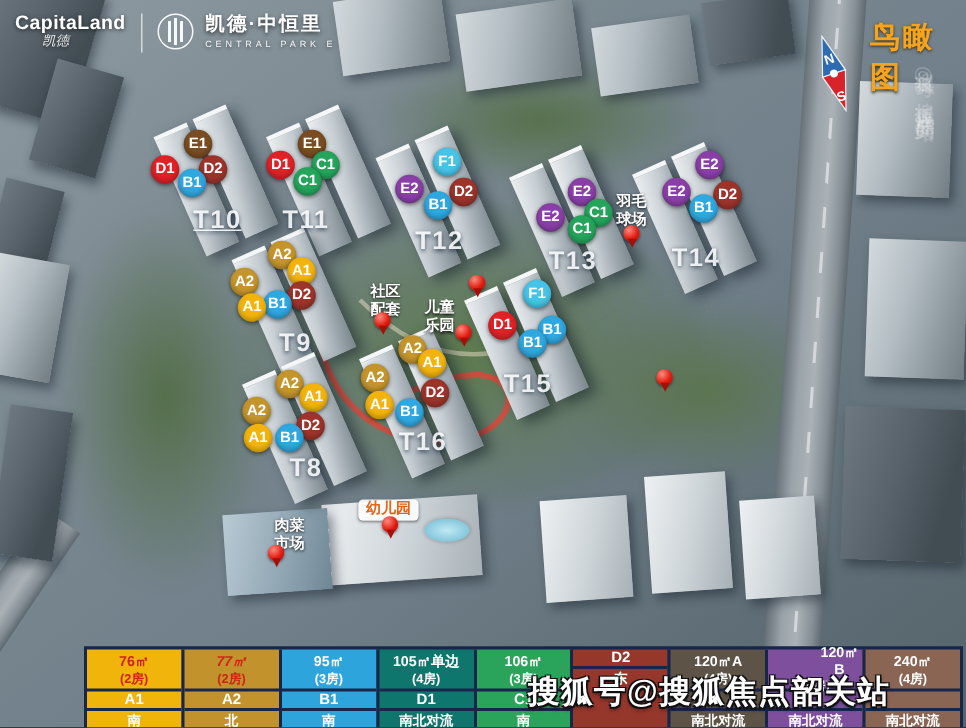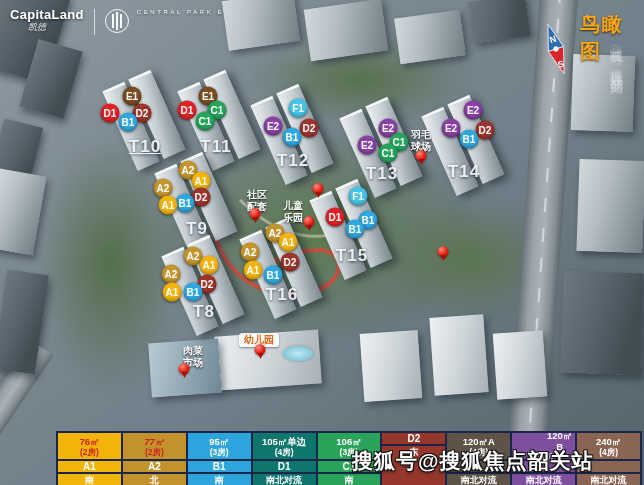--- a/index.html
+++ b/index.html
@@ -128,21 +128,21 @@
       <div class="slab" style="left: 209px; top: 205px;"></div>
       <div class="slab" style="left: 338px; top: 244px;"></div>
       <div class="slab" style="left: 364px; top: 232px;"></div>
       <div class="slab" style="left: 268px; top: 283px;"></div>
       <div class="slab" style="left: 294px; top: 271px;"></div>
       <div class="slab" style="left: 190px; top: 300px;"></div>
       <div class="slab" style="left: 216px; top: 288px;"></div>
     </div>
   <div class="layer">
       <div class="tlabel" style="left: 145px; top: 147px; text-decoration: underline;">T10</div>
-      <div class="tlabel" style="left: 216px; top: 147px; text-align: right;">T11</div>
+      <div class="tlabel" style="left: 204px; top: 147px; text-align: right;">T11</div>
       <div class="tlabel" style="left: 293px; top: 161px;">T12</div>
       <div class="tlabel" style="left: 382px; top: 174px;">T13</div>
       <div class="tlabel" style="left: 464px; top: 172px;">T14</div>
       <div class="tlabel" style="left: 197px; top: 229px;">T9</div>
       <div class="tlabel" style="left: 352px; top: 256px;">T15</div>
       <div class="tlabel" style="left: 282px; top: 295px;">T16</div>
       <div class="tlabel" style="left: 204px; top: 312px;">T8</div>
     </div>
   <div class="layer">
       <div class="poi" style="left: 257px; top: 201px;">社区
@@ -214,20 +214,21 @@
       <div class="brand">CapitaLand</div>
       <div class="brand-script">凯德</div>
     </div>
     <div class="div"></div>
     <div class="emblem">
         <span></span>
         <span></span>
         <span></span>
       </div>
     <div class="pname">
+      <div class="cn">凯德·中恒里</div>
       <div class="en">CENTRAL PARK E</div>
     </div>
   </div>
 
   <div class="viewlbl">鸟瞰图</div>
   <div class="vwm">搜狐号@搜狐焦点韶关站</div>
 
   <svg class="compass" width="26" height="54">
     <polygon points="13,1 21,27 5,27" fill="#2d6cb2" stroke="#eef3f8" stroke-width="0.8"></polygon>
     <polygon points="5,27 21,27 13,53" fill="#d8232a" stroke="#eef3f8" stroke-width="0.8"></polygon>

